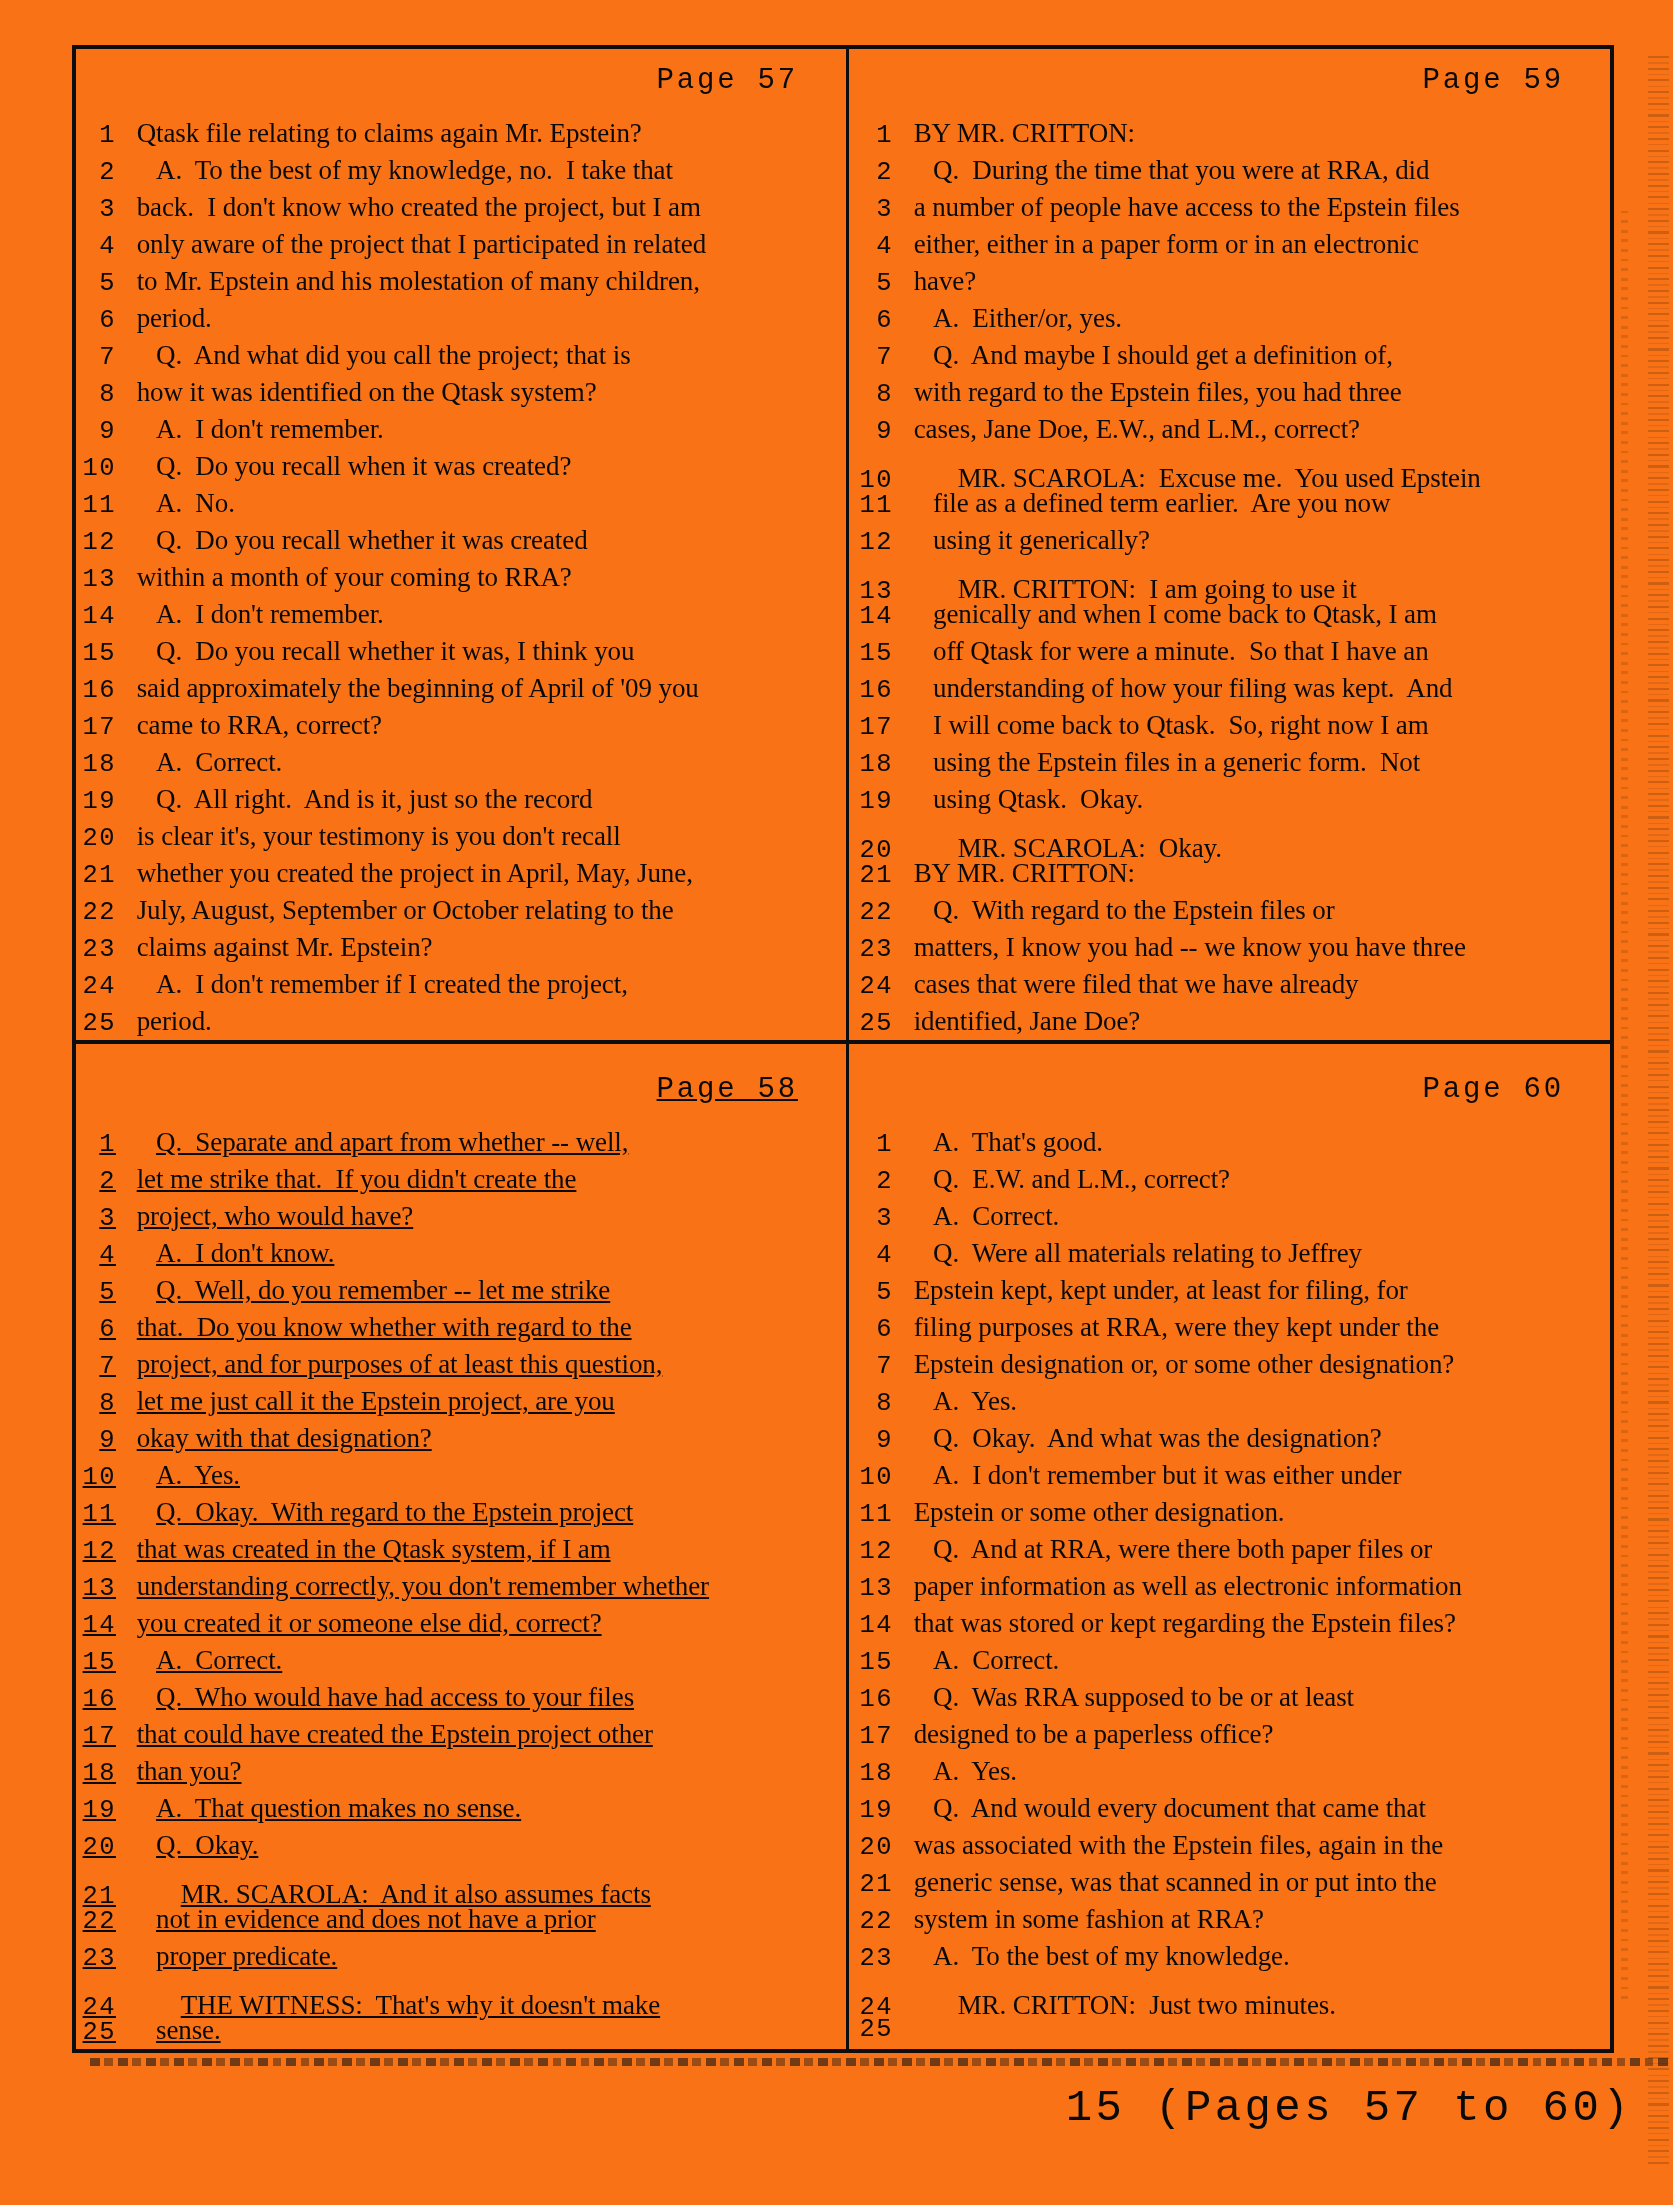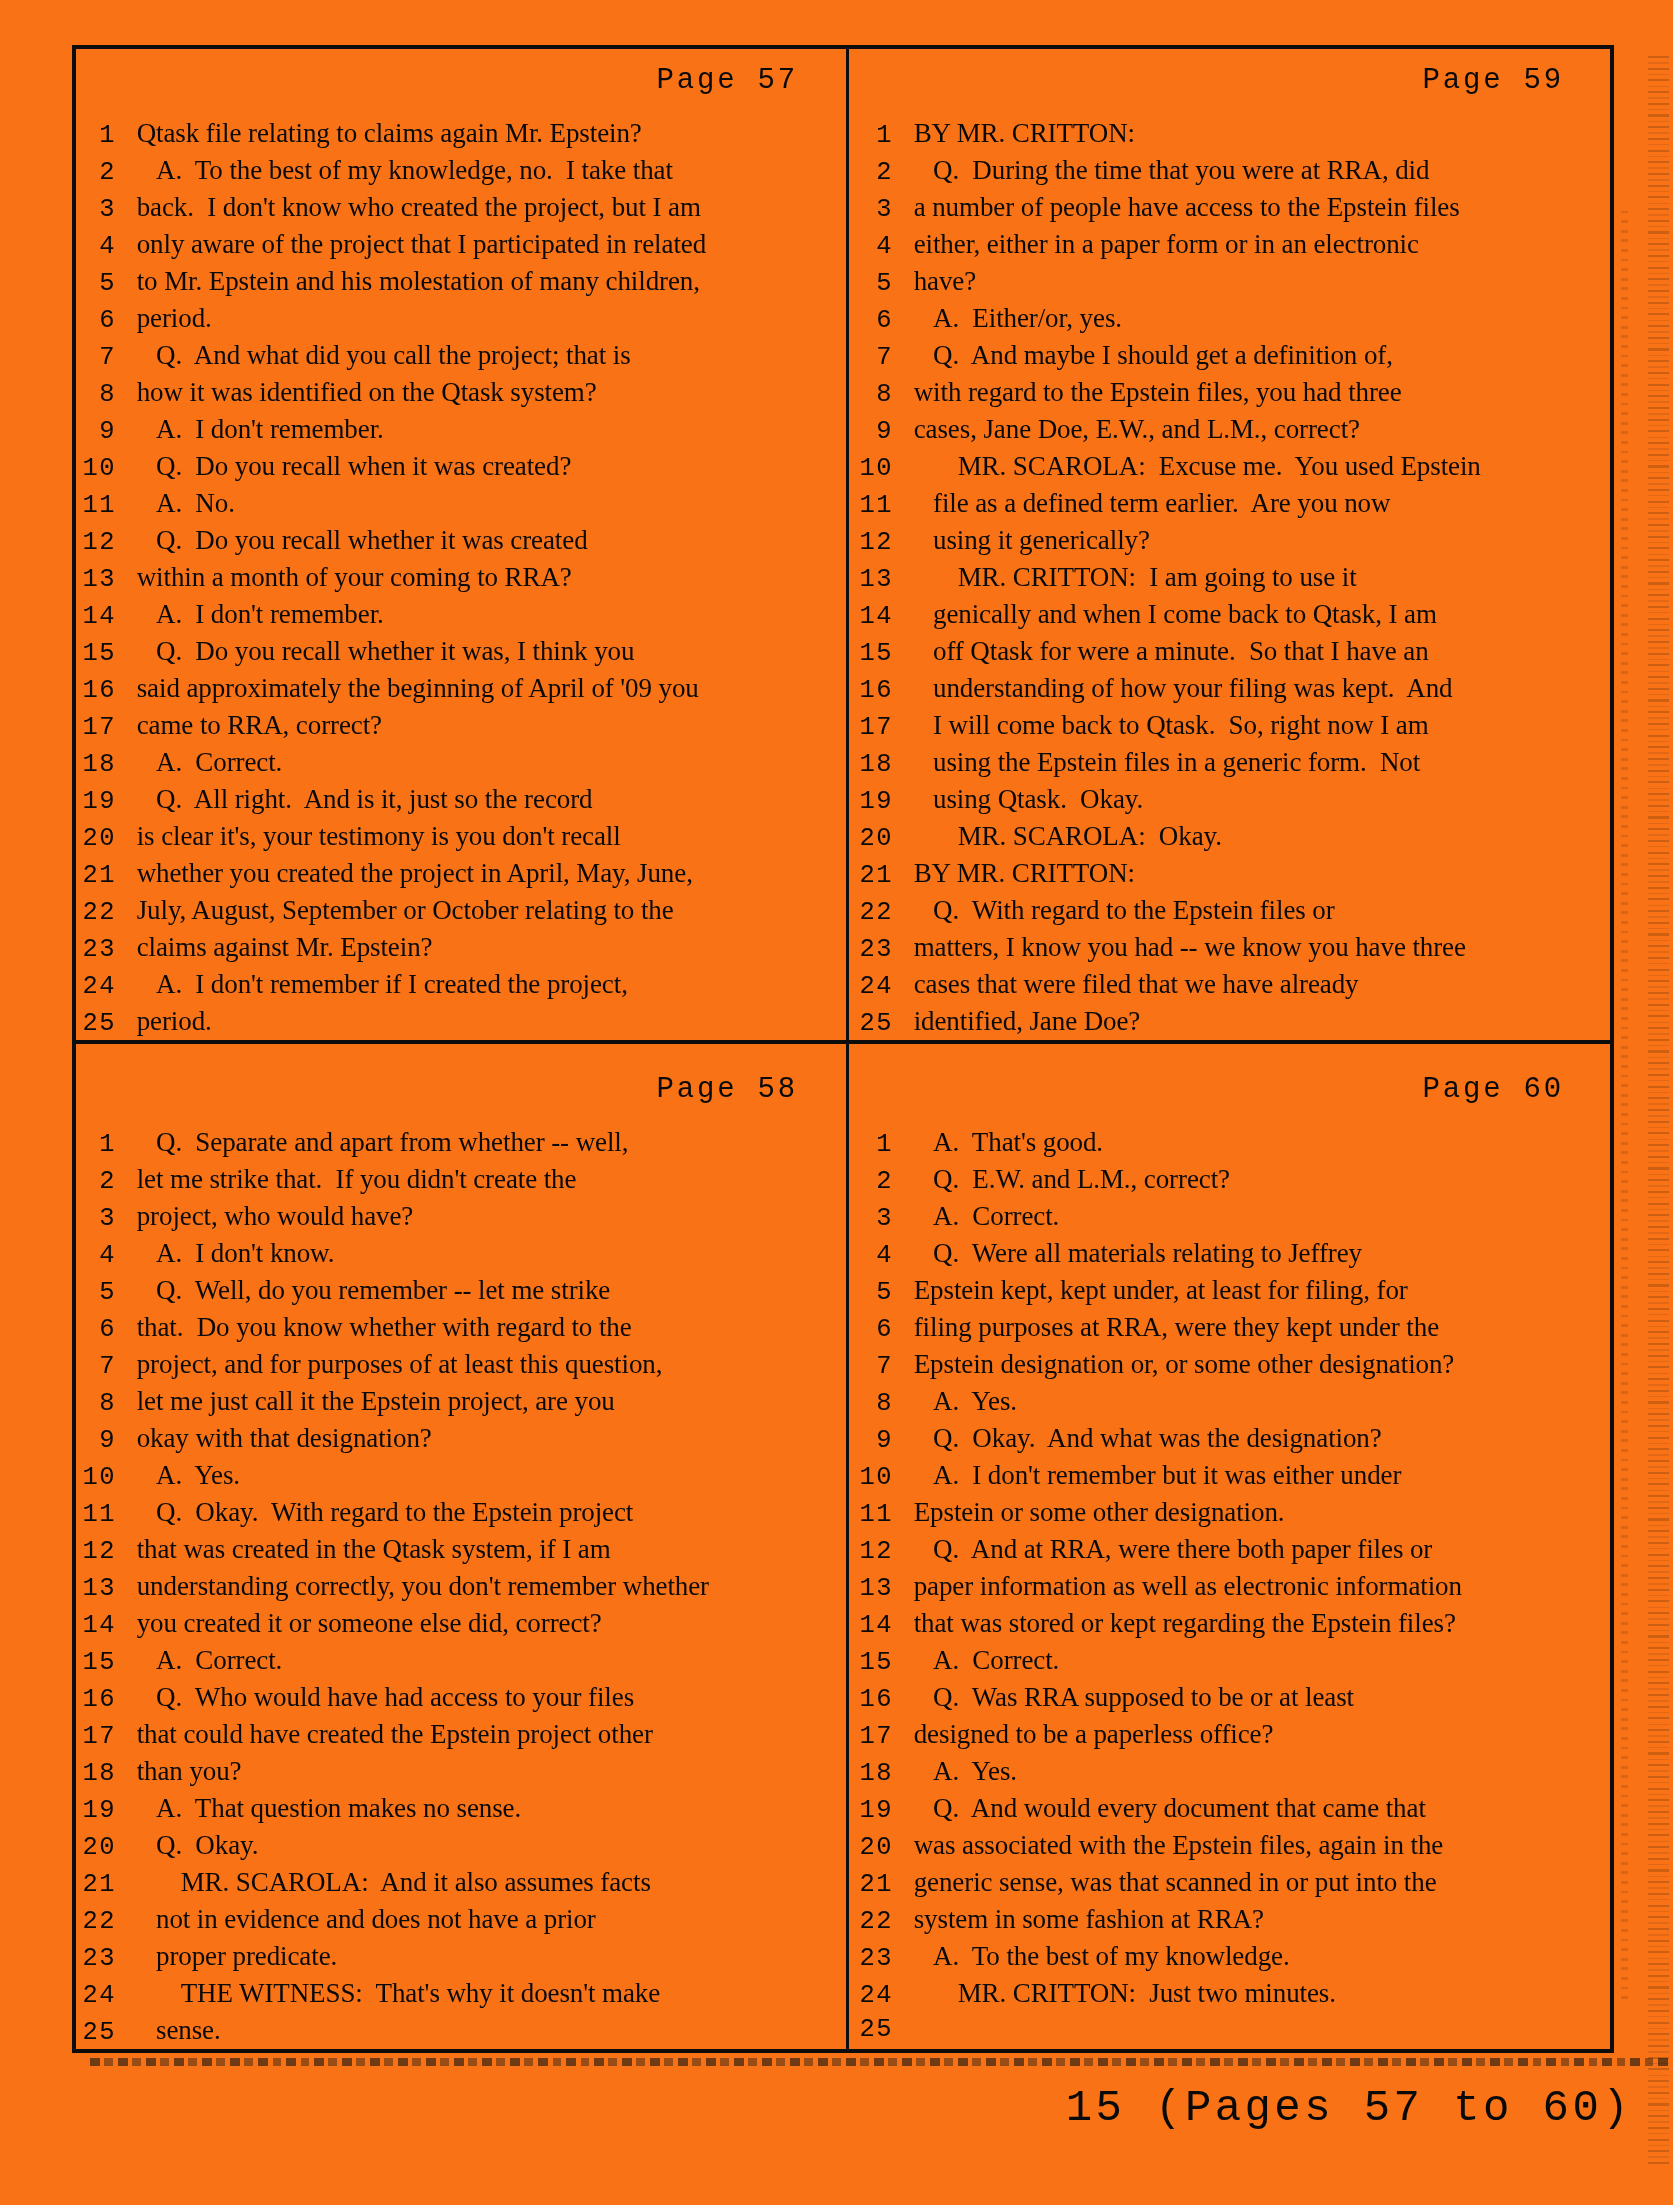--- a/index.html
+++ b/index.html
@@ -77,21 +77,21 @@
       rgba(0,0,0,0.25) 0 2.8px, rgba(0,0,0,0) 2.8px 9.6px);
     opacity: 0.5;
   }
   
   .quad {
     position: absolute;
     box-sizing: border-box;
   }
   .q-tl { left: 76px; top: 50px;   width: 766px; height: 985px; }
   .q-tr { left: 853px; top: 50px;  width: 755px; height: 985px; }
-  .q-bl { left: 76px; top: 1048px; width: 766px; height: 999px; padding-top: 11px; }
+  .q-bl { left: 76px; top: 1048px; width: 766px; height: 999px; padding-top: 11px; text-decoration: underline; }
   .q-br { left: 853px; top: 1048px; width: 755px; height: 999px; padding-top: 11px; }
   .page-header {
     margin-top: 13.8px;
     text-align: right;
     padding-right: 44px;
     font-family: "Liberation Mono", "DejaVu Sans Mono", monospace;
     font-size: 29px;
     letter-spacing: 2.8px;
     white-space: pre;
   }
@@ -112,21 +112,21 @@
     letter-spacing: 1.4px;
   }
   .txt {
     margin-left: 20.7px;
     font-size: 27px;
     letter-spacing: -0.1px;
     white-space: pre;
   }
   .ind0 { padding-left: 0; }
   .ind1 { padding-left: 19.3px; text-align: right; }
-  .ind2 { padding-left: 44px; }
+  .ind2 { padding-left: 44px; margin-top: 12px; }
   .page-footer {
     position: absolute;
     top: 2083px;
     right: 42px;
     font-family: "Liberation Mono", "DejaVu Sans Mono", monospace;
     font-size: 44px;
     letter-spacing: 3.4px;
     white-space: pre;
   }
 </style>

